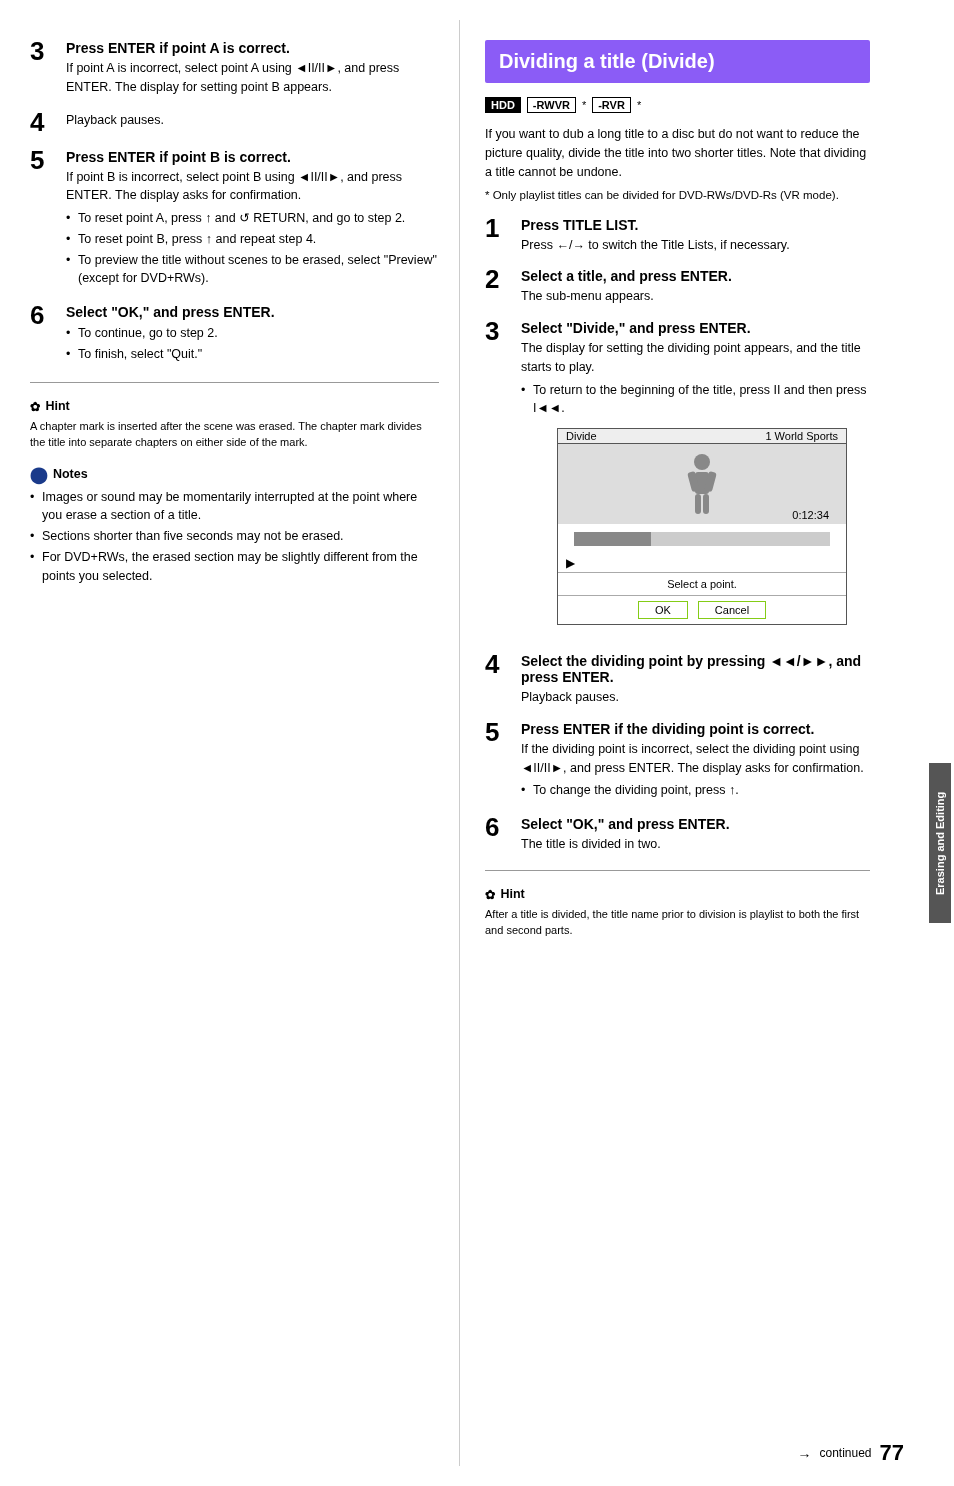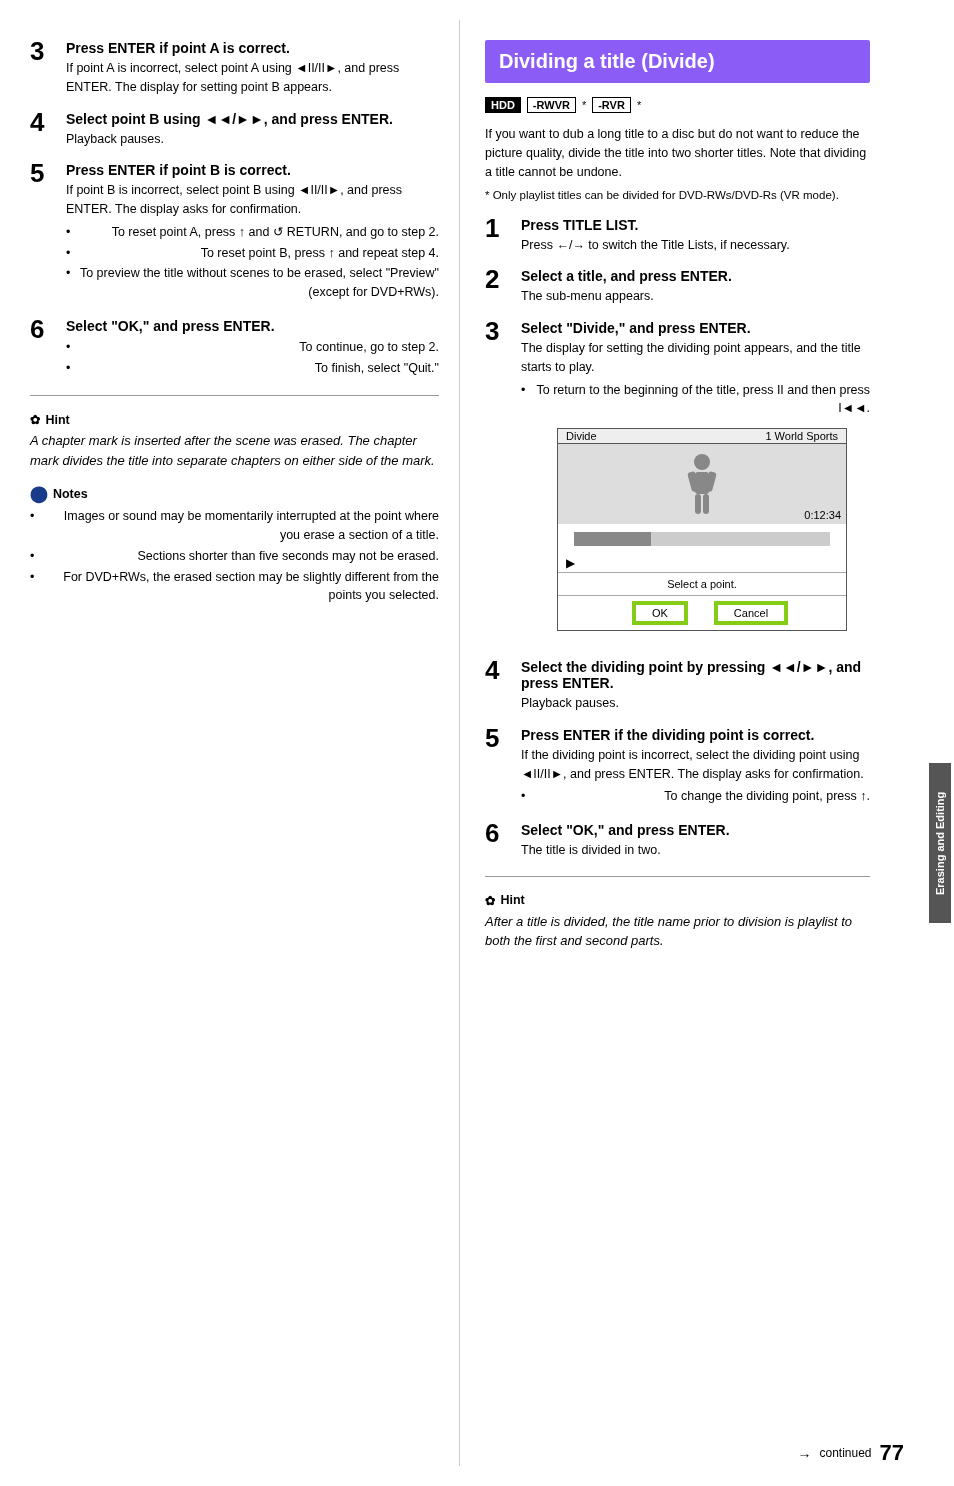--- a/index.html
+++ b/index.html
@@ -76,21 +76,20 @@
       margin-bottom: 3px;
     }
     .step-body {
       font-size: 12.5px;
       line-height: 1.5;
     }
     .bullet-list {
       list-style: none;
       padding-left: 0;
       margin-top: 4px;
-      text-align: right;
     }
     .bullet-list li {
       padding-left: 12px;
       position: relative;
       margin-bottom: 2px;
       font-size: 12.5px;
       line-height: 1.5;
     }
     .bullet-list li::before {
       content: "•";
@@ -109,23 +108,22 @@
     }
     .hint-title {
       font-weight: bold;
       font-size: 12.5px;
       margin-bottom: 4px;
       display: flex;
       align-items: center;
       gap: 5px;
     }
     .hint-body {
-      font-size: 13px;
+      font-size: 11px;
       line-height: 1.5;
-      font-style: italic;
     }
     
     .notes-section {
       margin-bottom: 14px;
     }
     .notes-title {
       font-weight: bold;
       font-size: 12.5px;
       margin-bottom: 4px;
       display: flex;
@@ -191,21 +189,21 @@
       height: 80px;
       background: #ddd;
       display: flex;
       align-items: center;
       justify-content: center;
       position: relative;
     }
     .timecode {
       position: absolute;
       bottom: 3px;
-      right: 5px;
+      right: 17px;
       font-size: 11px;
     }
     .divide-screen-progress {
       height: 14px;
       background: #ccc;
       margin: 4px 8px;
       position: relative;
     }
     .progress-bar-fill {
       height: 100%;
@@ -224,25 +222,24 @@
       border-top: 1px solid #aaa;
     }
     .divide-screen-buttons {
       display: flex;
       gap: 10px;
       padding: 5px 8px;
       justify-content: center;
       border-top: 1px solid #aaa;
     }
     .screen-btn {
-      border: 4px solid #84cc16;
+      border: 1px solid #84cc16;
       padding: 2px 16px;
       font-size: 11px;
       background: #fff;
-      margin-left: 16px;
     }
     
     .page-footer {
       position: absolute;
       bottom: 20px;
       right: 50px;
       display: flex;
       align-items: center;
       gap: 8px;
       font-size: 12px;
@@ -269,21 +266,20 @@
       <div class="step-number">3</div>
       <div class="step-content">
         <div class="step-title">Press ENTER if point A is correct.</div>
         <div class="step-body">If point A is incorrect, select point A using ◄II/II►, and press ENTER. The display for setting point B appears.</div>
       </div>
     </div>
 
     <div class="step">
       <div class="step-number">4</div>
       <div class="step-content">
-        <div class="step-title">Select point B using ◄◄/►►, and press ENTER.</div>
         <div class="step-body">Playback pauses.</div>
       </div>
     </div>
 
     <div class="step">
       <div class="step-number">5</div>
       <div class="step-content">
         <div class="step-title">Press ENTER if point B is correct.</div>
         <div class="step-body">If point B is incorrect, select point B using ◄II/II►, and press ENTER. The display asks for confirmation.</div>
         <ul class="bullet-list">

